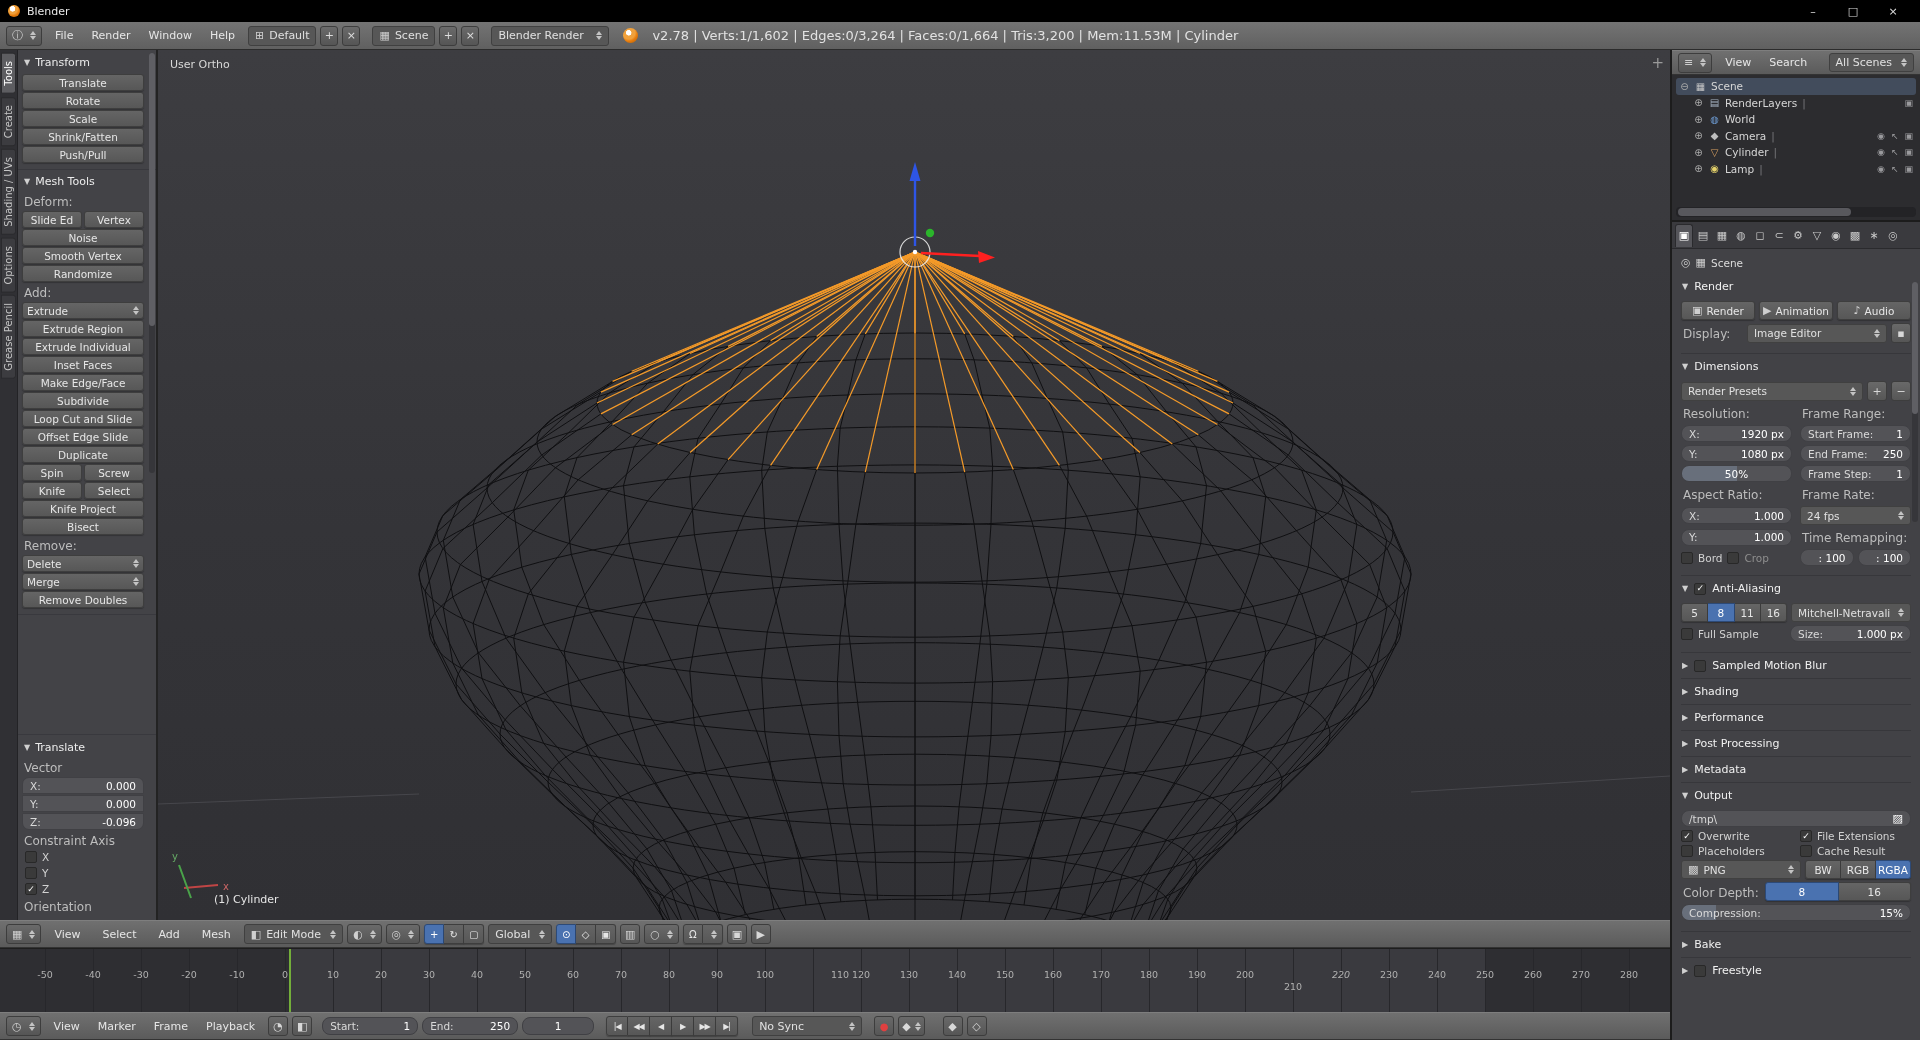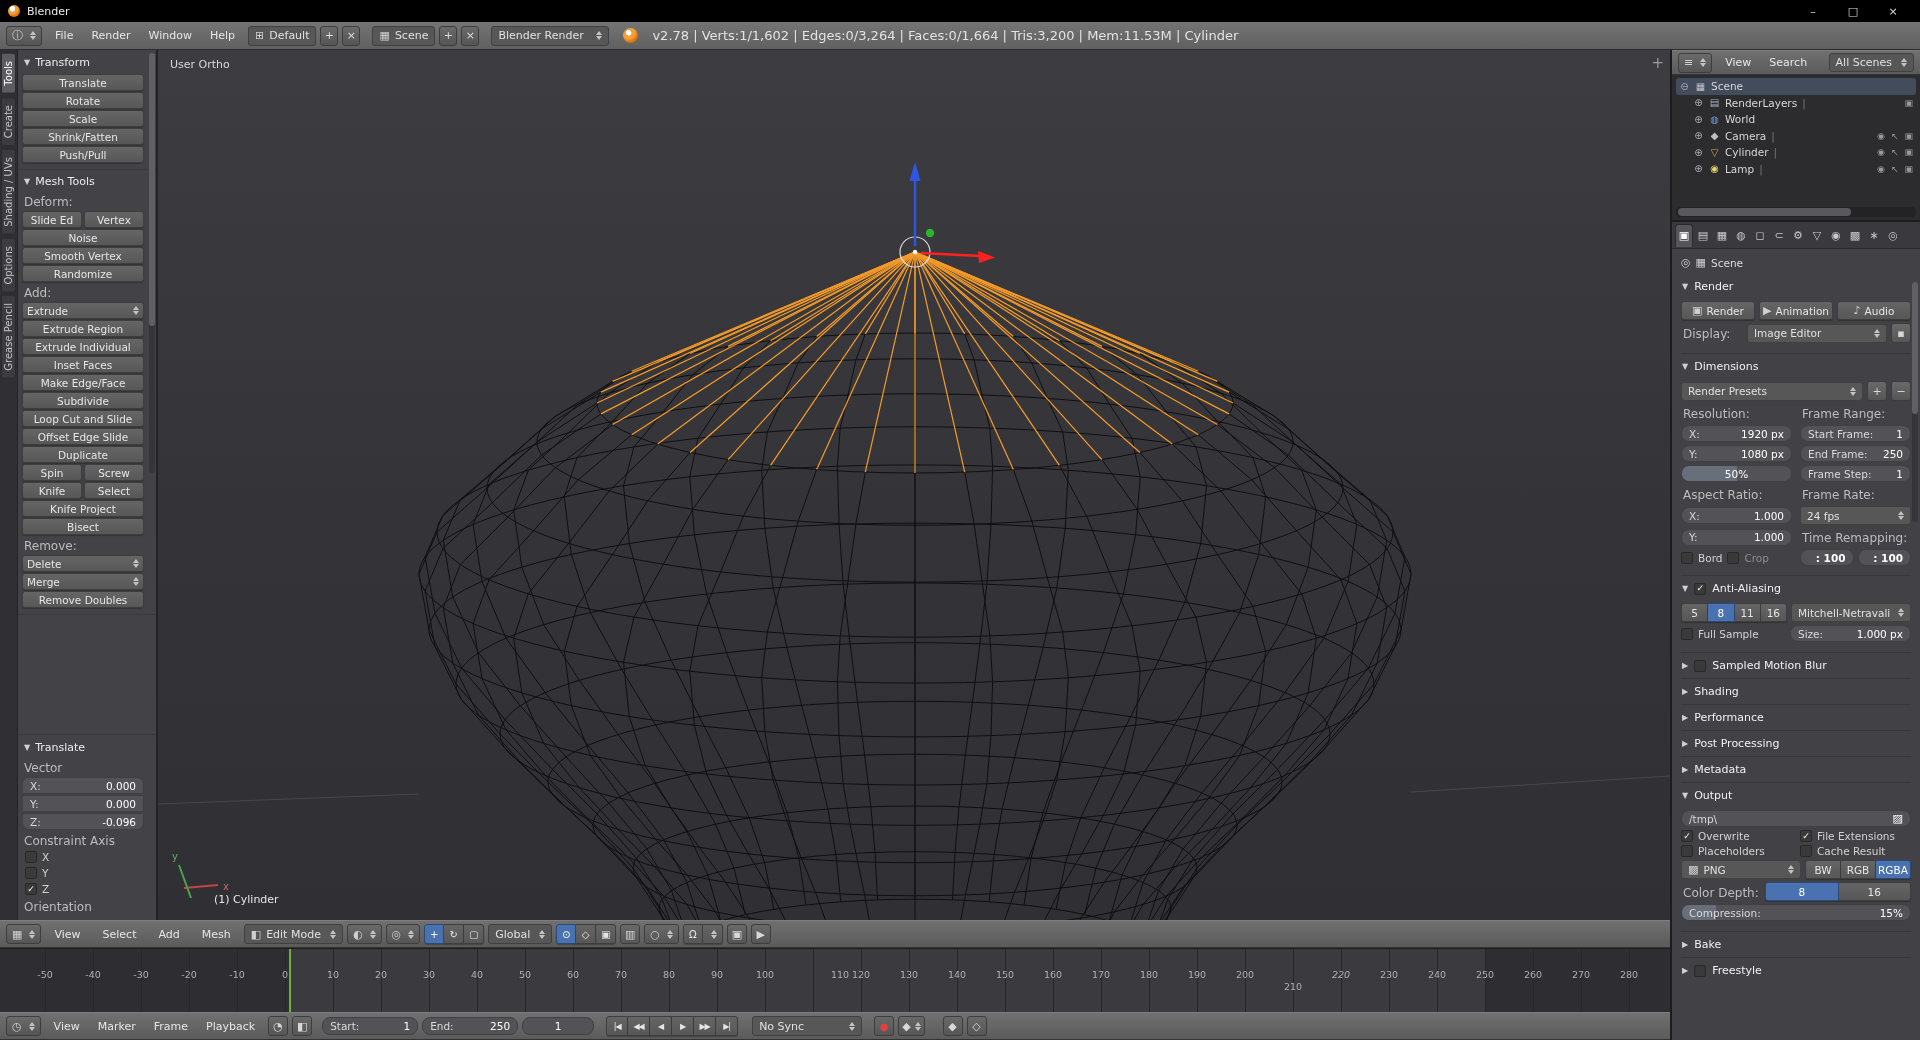--- a/index.html
+++ b/index.html
@@ -793,21 +793,21 @@
                     <span class="fl">Y:</span>
                     <span class="fv">1.000</span>
                   </div>
                   <div class="plabel">Time Remapping:</div>
                   <div class="cbrow">
                     <span class="cb"></span>
                     <span>Bord</span>
                     <span class="cb"></span>
                     <span class="dim">Crop</span>
                   </div>
-                  <div class="prow" style="margin: 0px; font-weight: bold;">
+                  <div class="prow" style="margin: 0px;">
                     <div class="field">
                       <span class="fv">: 100</span>
                     </div>
                     <div class="field">
                       <span class="fv">: 100</span>
                     </div>
                   </div>
                 </div>
               </div>
               <div class="panel">

